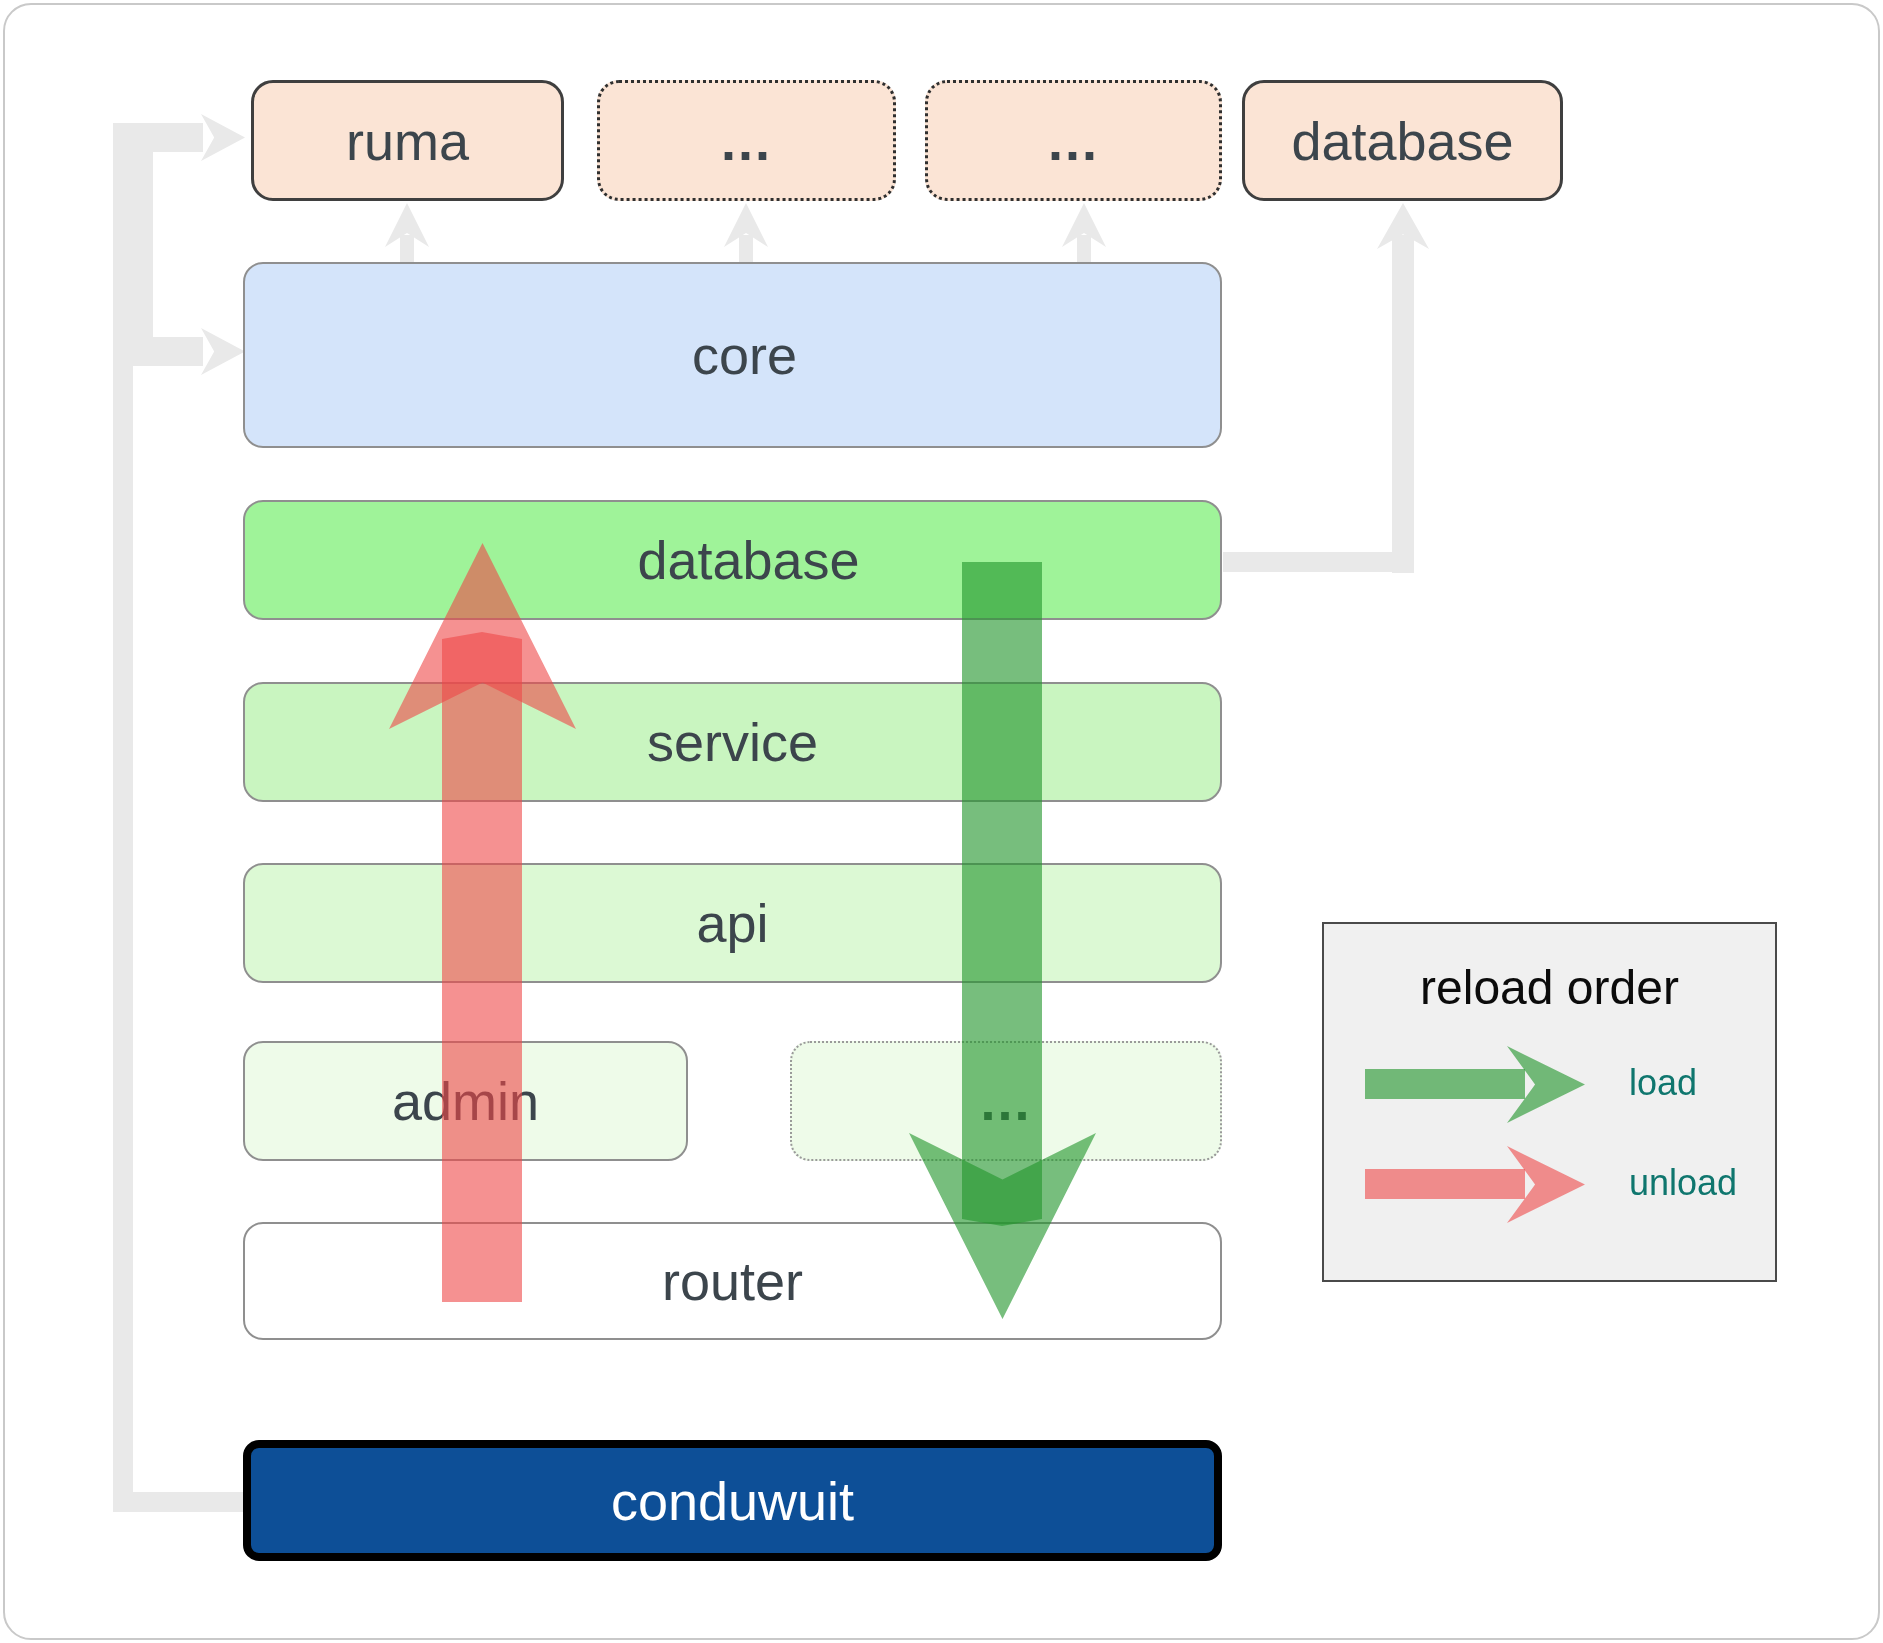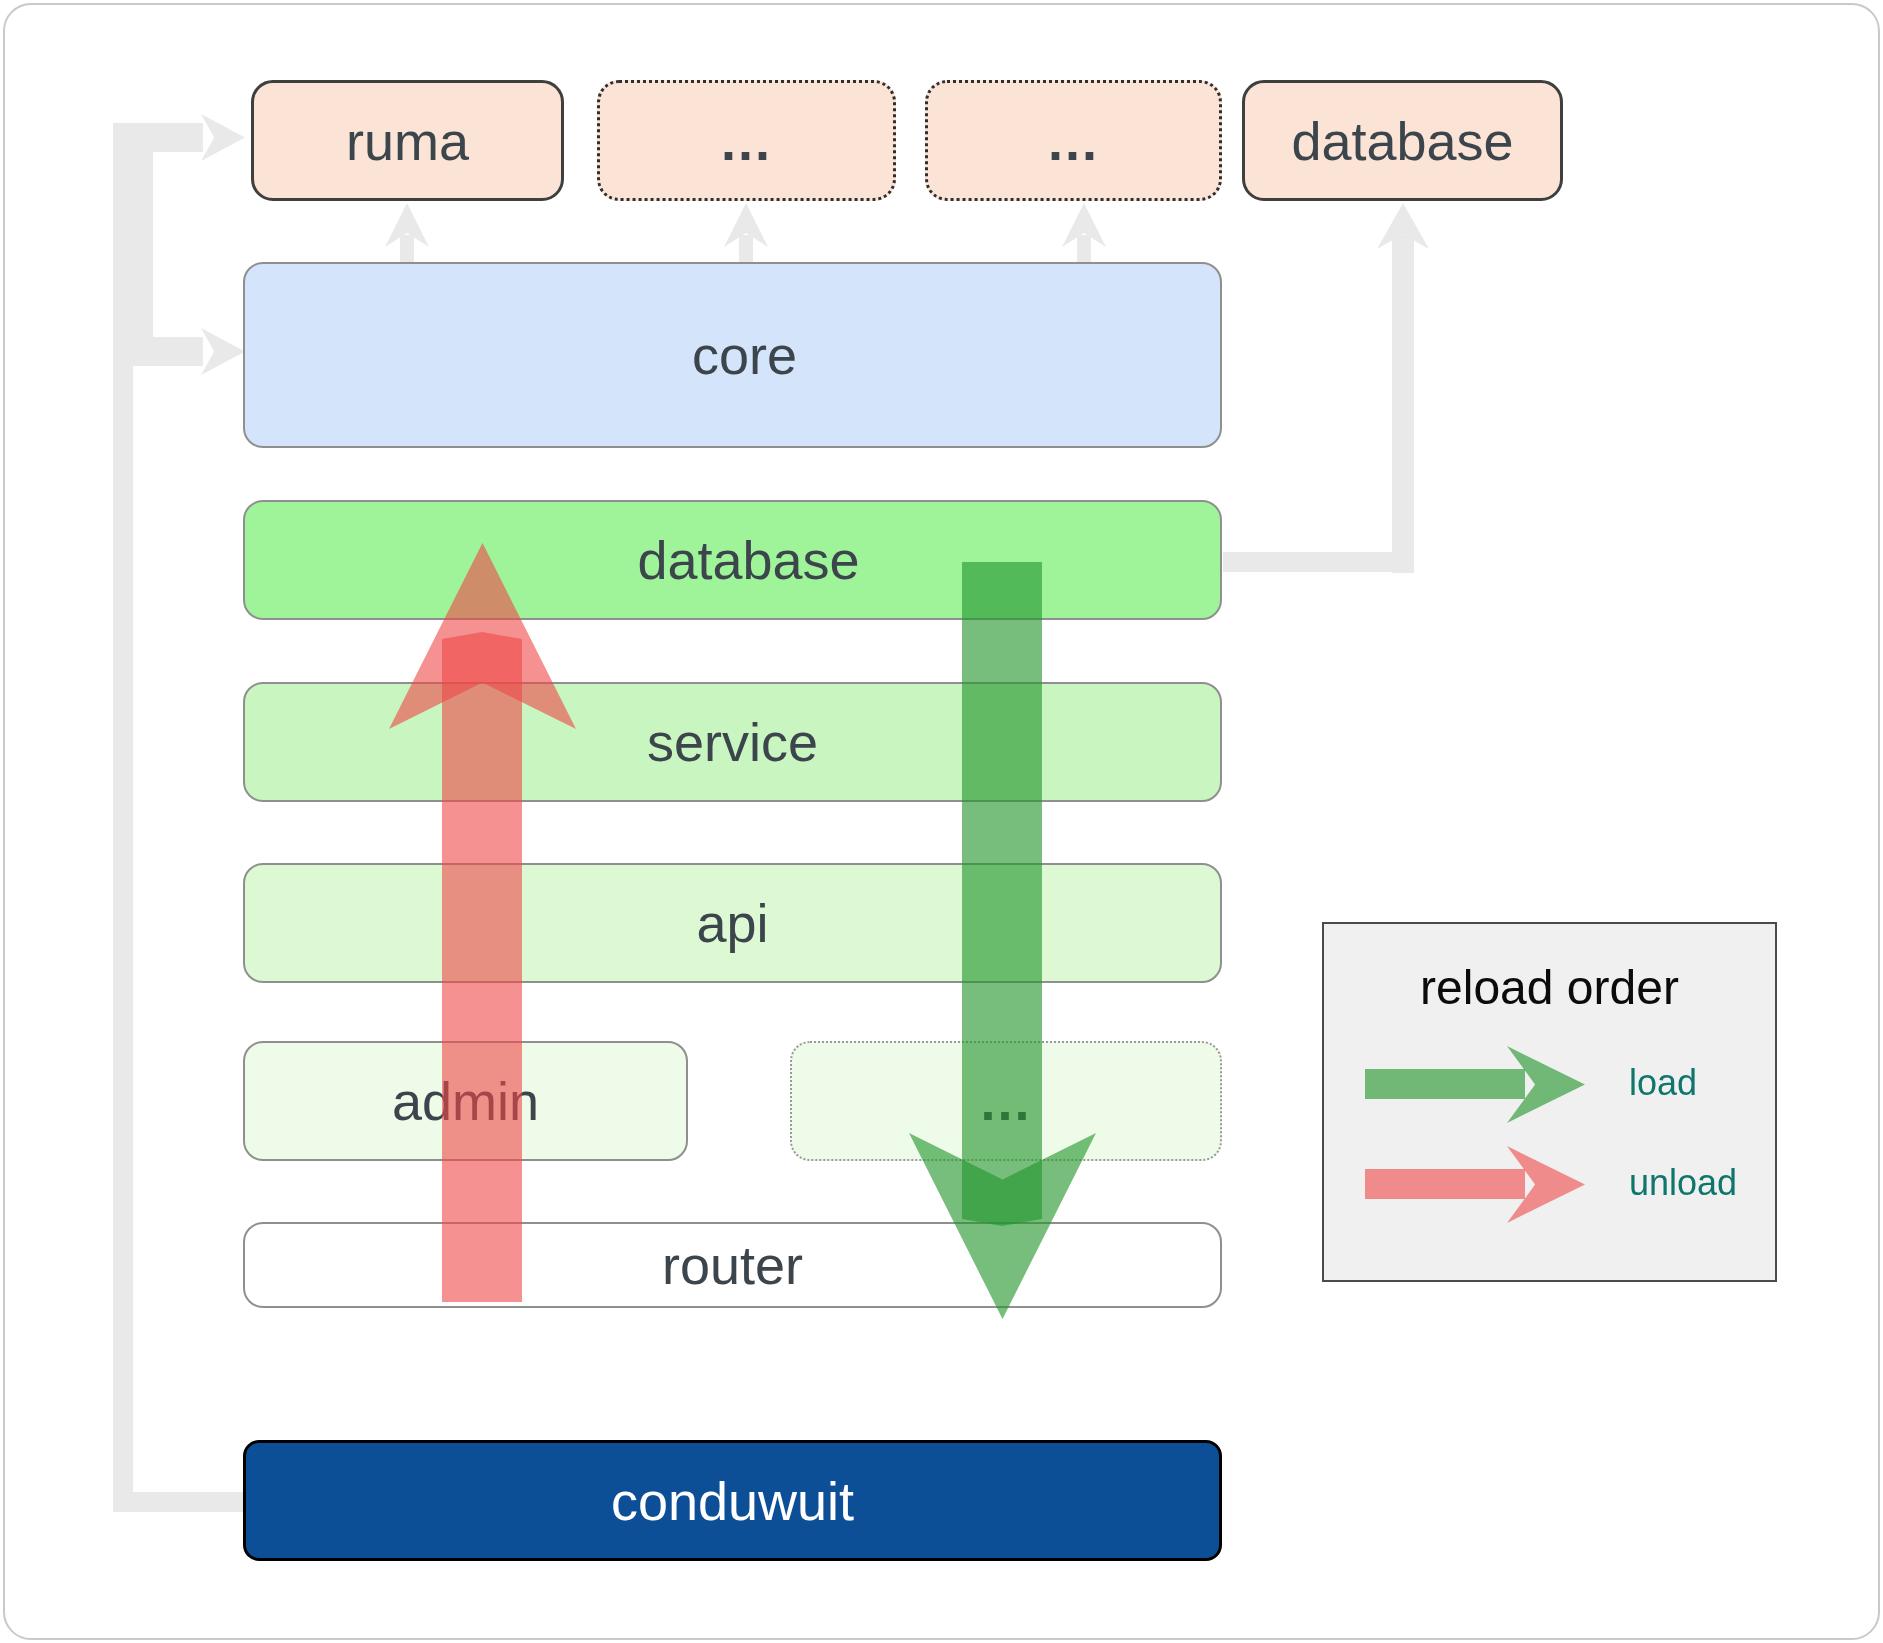--- a/index.html
+++ b/index.html
@@ -24,23 +24,23 @@
   #box-ruma{left:251px;top:80px;width:313px;height:121px;}
   #box-dots1{left:597px;top:80px;width:299px;height:121px;}
   #box-dots2{left:925px;top:80px;width:297px;height:121px;}
   #box-rocksdb{left:1242px;top:80px;width:321px;height:121px;}
   #box-core{left:243px;top:262px;width:979px;height:186px;background:var(--core-blue);padding-left:24px;}
   #box-database{left:243px;top:500px;width:979px;height:120px;background:var(--database-green);padding-left:32px;}
   #box-service{left:243px;top:682px;width:979px;height:120px;background:var(--service-green);}
   #box-api{left:243px;top:863px;width:979px;height:120px;background:var(--api-green);}
   #box-admin{left:243px;top:1041px;width:445px;height:120px;background:var(--admin-green);}
   #box-dots3{left:790px;top:1041px;width:432px;height:120px;background:var(--admin-green);border:2px dotted #9a9a9a;}
-  #box-router{left:243px;top:1222px;width:979px;height:86px;background:#ffffff;text-align:center;}
+  #box-router{left:243px;top:1222px;width:979px;height:118px;background:#ffffff;text-align:center;}
   #box-conduwuit{left:243px;top:1440px;width:979px;height:121px;background:var(--conduwuit-blue);
-    border:3px solid #000000;border-radius:16px;}
+    border:8px solid #000000;border-radius:16px;}
   #box-conduwuit span{color:#ffffff;}
   
   .gray{position:absolute;background:var(--connector-gray);z-index:1;}
   .gray-head-right{clip-path:polygon(0 0,100% 50%,0 100%,30% 50%);}
   .gray-head-up{clip-path:polygon(50% 0,100% 100%,50% 68%,0 100%);}
   #trunk{left:113px;top:123px;width:20px;height:1389px;}
   #trunk-stub{left:113px;top:1492px;width:132px;height:20px;}
   #trunk-strip{left:133px;top:152px;width:20px;height:214px;}
   #branch-ruma{left:113px;top:123px;width:90px;height:29px;}
   #branch-ruma-head{left:201px;top:114px;width:44px;height:47px;}

